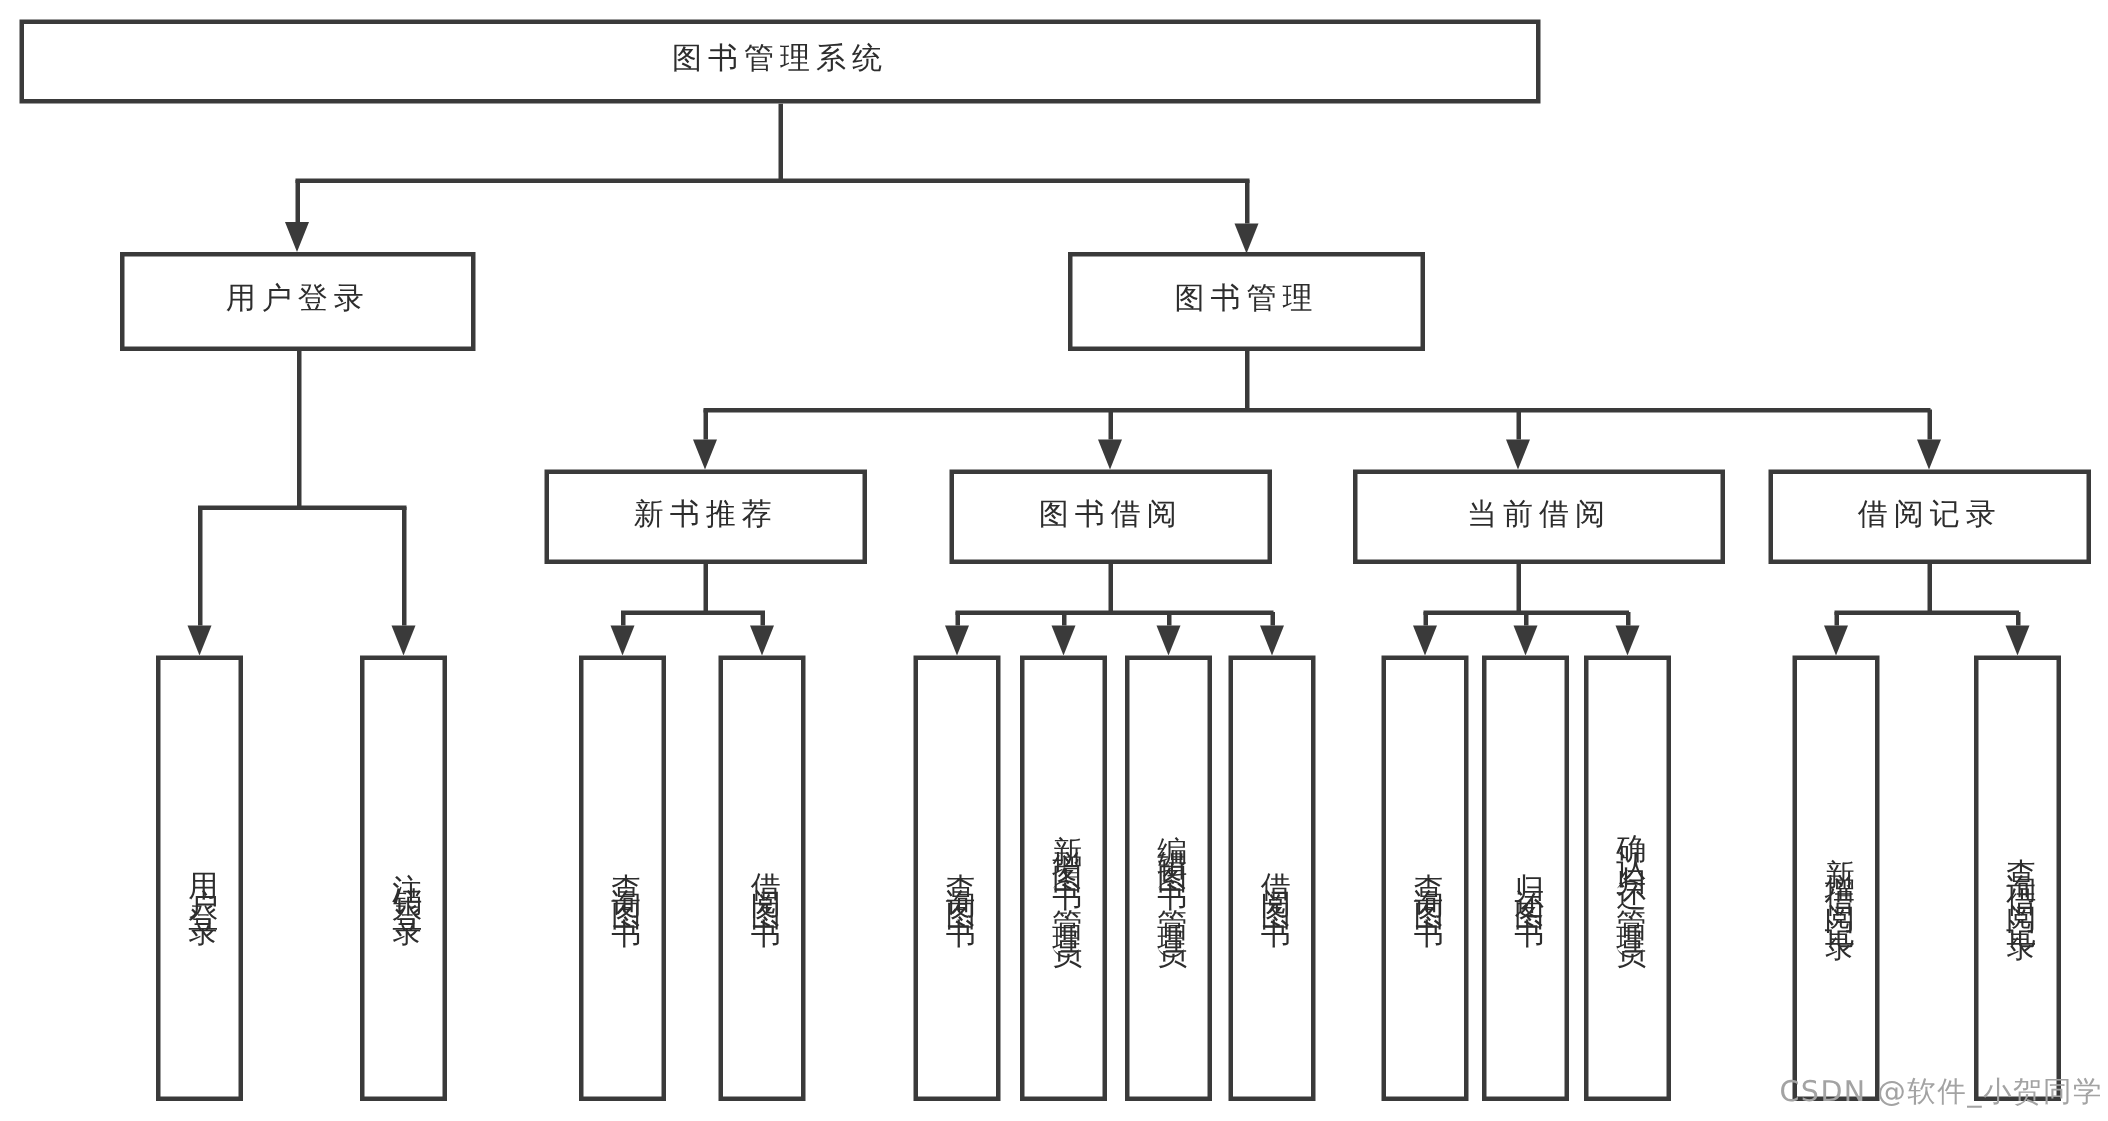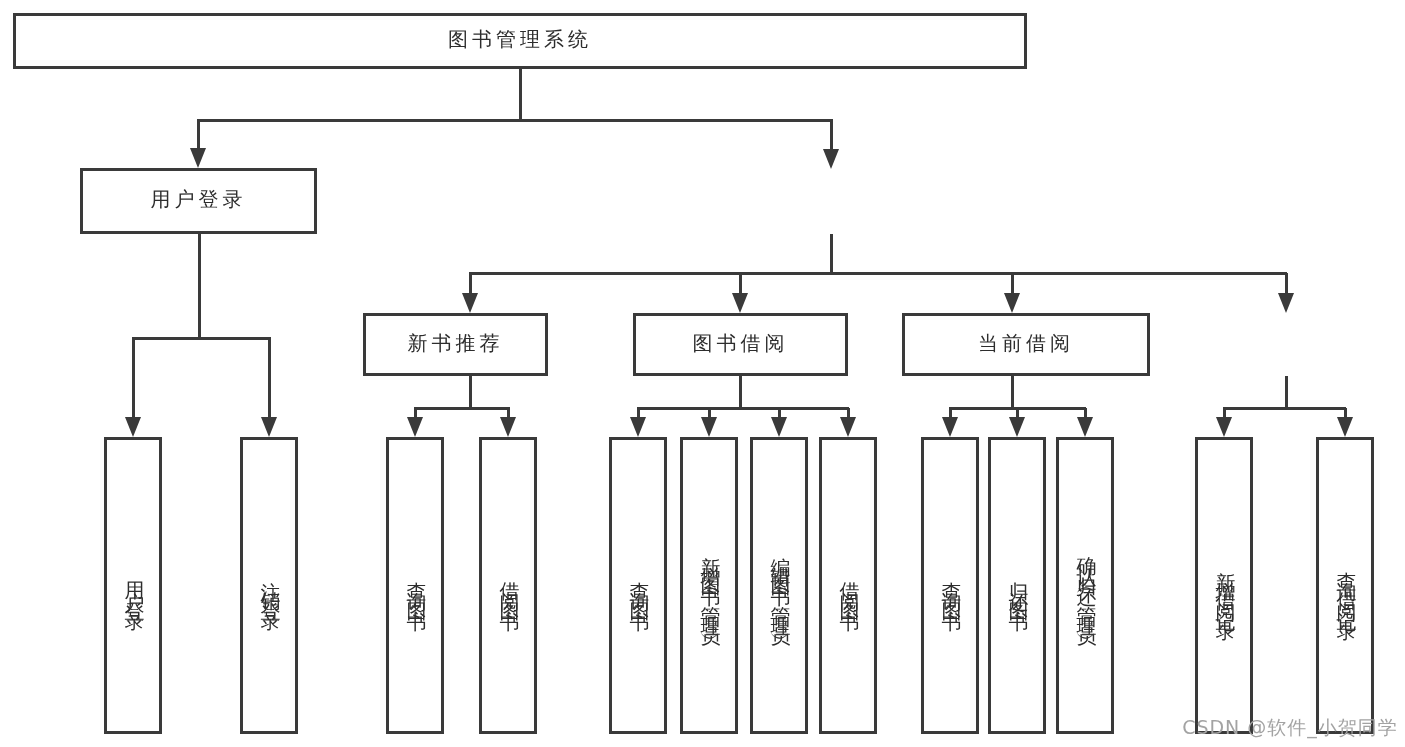--- a/index.html
+++ b/index.html
@@ -28,21 +28,21 @@
   
   .v{position:absolute;width:3px;background:var(--line);}
   .h{position:absolute;height:3px;background:var(--line);}
   .arrow{position:absolute;width:3px;background:var(--line);}
   .arrow::after{
     content:"";position:absolute;top:100%;left:-7px;width:0;height:0;
     border-left:8px solid transparent;border-right:8px solid transparent;
     border-top:20px solid var(--line);
   }
   .watermark{
-    position:absolute;left:1178px;top:715px;width:224px;text-align:center;
+    position:absolute;left:1178px;top:715px;width:224px;text-align:right;
     font-size:19px;color:var(--watermark);letter-spacing:1px;z-index:5;
     white-space:nowrap;
   }
 </style>
 </head>
 <body>
 
 <div class="canvas">
 
   <div class="v" style="left:519px;top:69px;height:51px"></div>
@@ -81,29 +81,35 @@
   <div class="arrow" style="left:1223px;top:408px;height:9px"></div>
   <div class="arrow" style="left:1344px;top:408px;height:9px"></div>
 
   <div class="node hnode" style="left:13px;top:13px;width:1014px;height:56px">
     <span>图书管理系统</span>
   </div>
 
   <div class="node hnode" style="left:80px;top:168px;width:237px;height:66px">
     <span>用户登录</span>
   </div>
+  <div class="node hnode" style="left:712px;top:168px;width:238px;height:66px">
+    <span>图书管理</span>
+  </div>
 
-  <div class="node hnode" style="left:363px;top:313px;width:185px;height:63px">
+  <div class="node hnode" style="left:363px;top:313px;width:215px;height:63px">
     <span>新书推荐</span>
   </div>
   <div class="node hnode" style="left:633px;top:313px;width:215px;height:63px">
     <span>图书借阅</span>
   </div>
   <div class="node hnode" style="left:902px;top:313px;width:248px;height:63px">
     <span>当前借阅</span>
+  </div>
+  <div class="node hnode" style="left:1179px;top:313px;width:215px;height:63px">
+    <span>借阅记录</span>
   </div>
 
   <div class="node vnode" style="left:104px">
     <span>用户登录</span>
   </div>
   <div class="node vnode" style="left:240px">
     <span>注销登录</span>
   </div>
 
   <div class="node vnode" style="left:386px">

